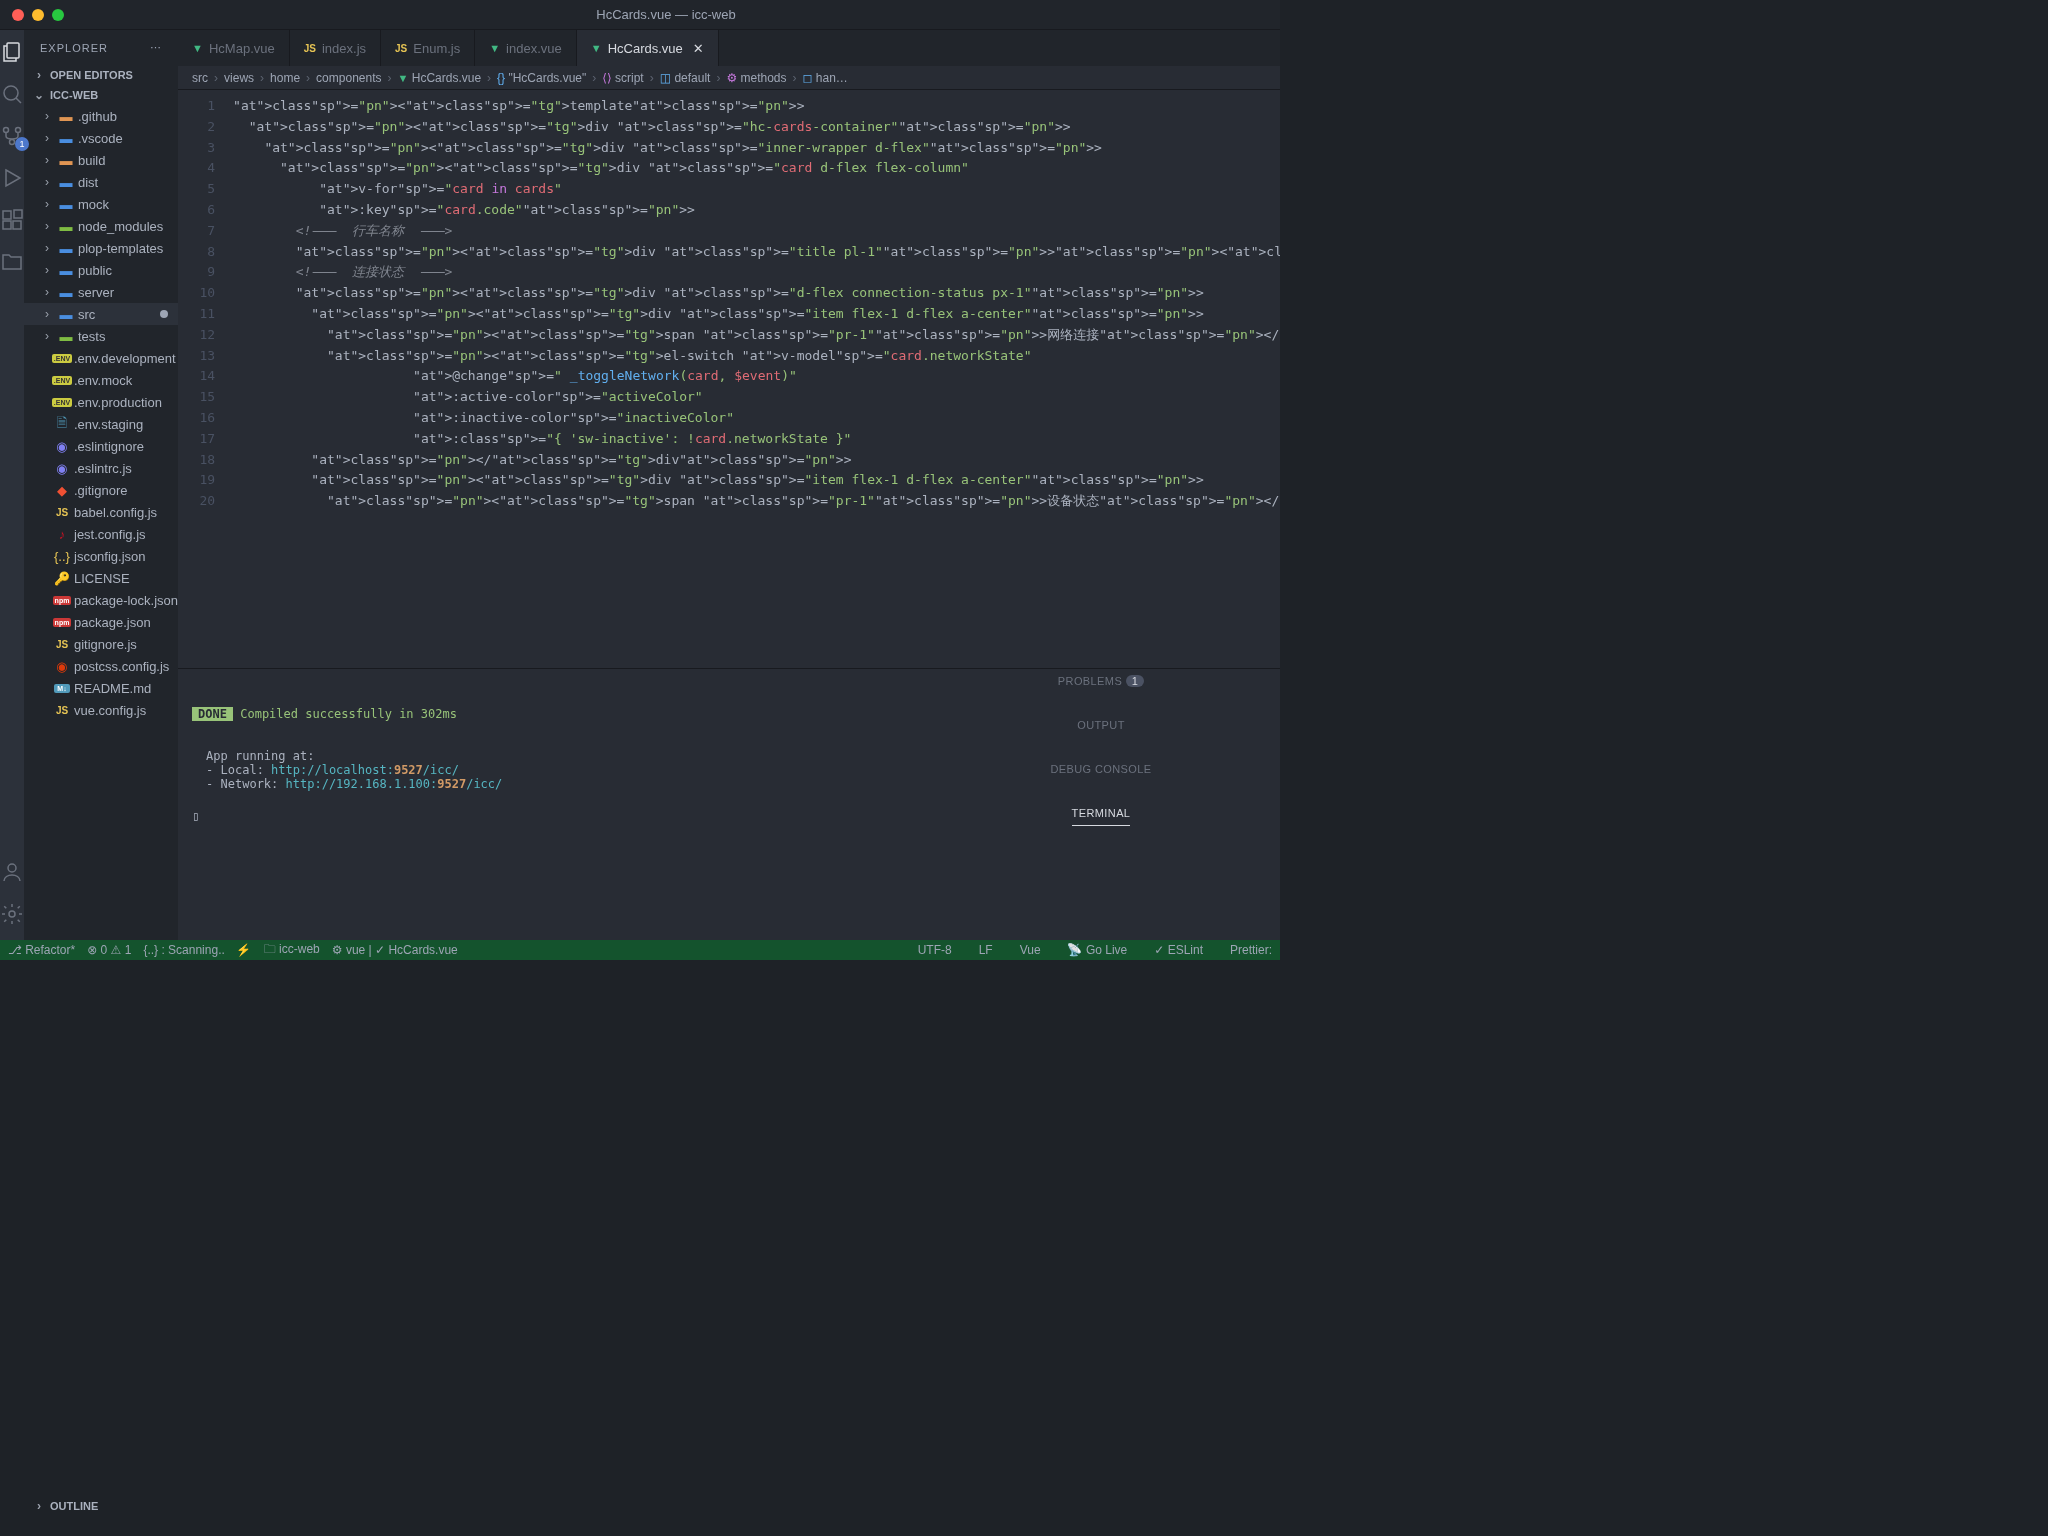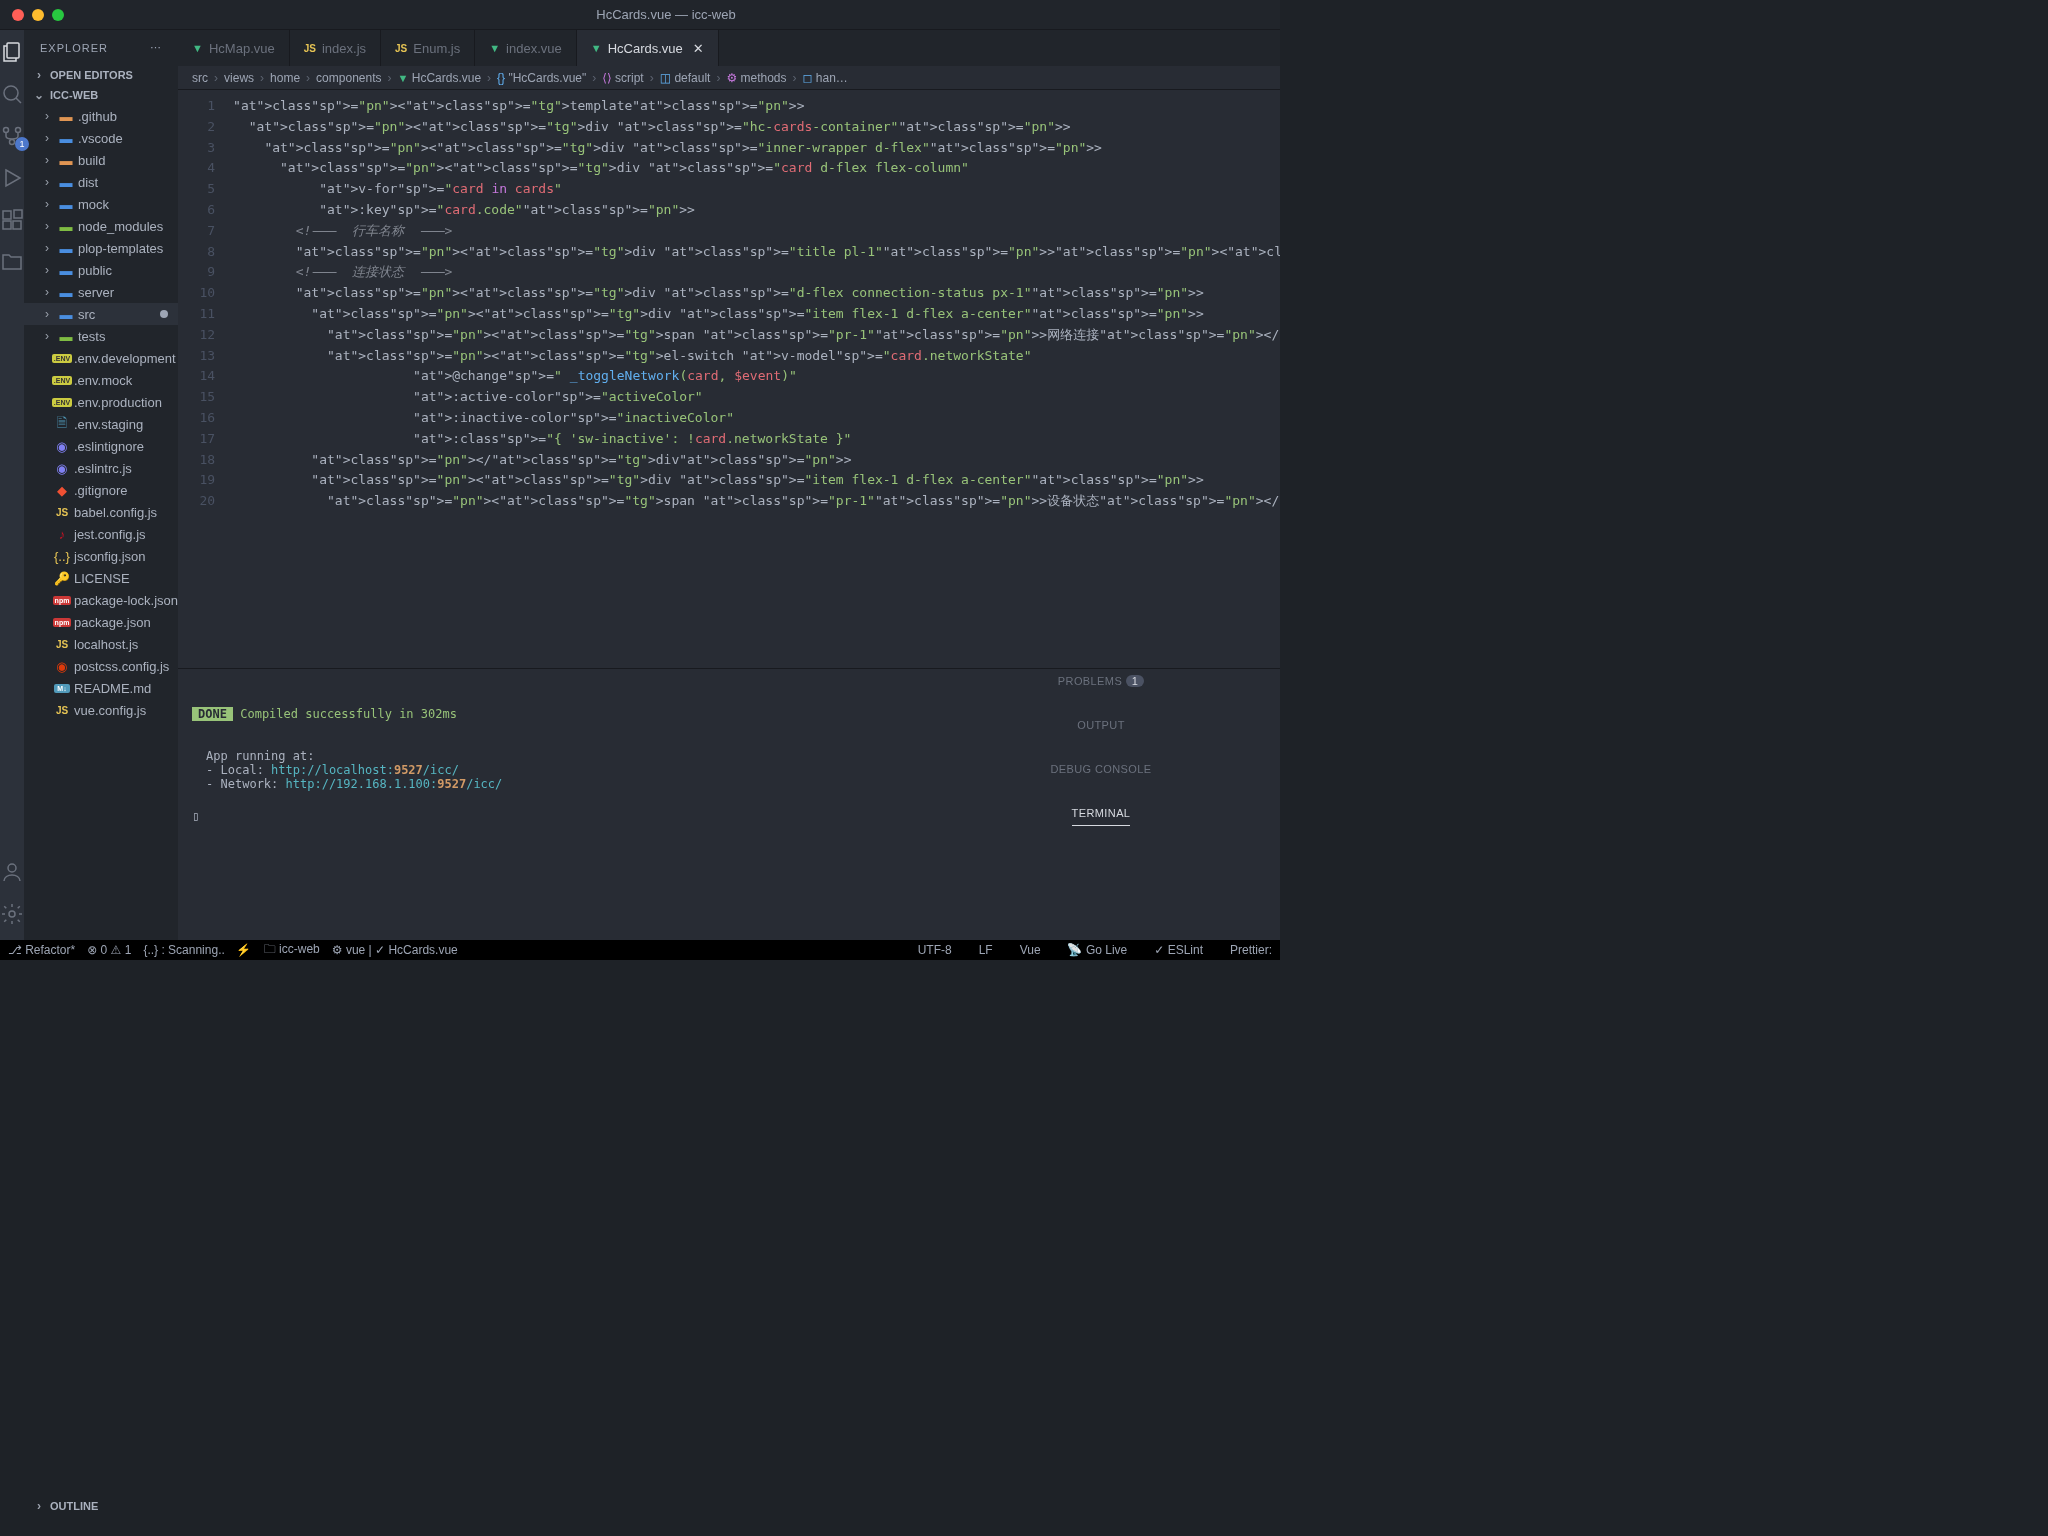--- a/index.html
+++ b/index.html
@@ -41,21 +41,21 @@
 .find-widget { position: absolute; top: 0; right: 120px; background: #21252b; border: 1px solid #181a1f; border-radius: 0 0 4px 4px; display: flex; align-items: center; padding: 4px 8px; gap: 10px; color: #9da5b4; font-size: 12px; z-index: 10; box-shadow: 0 2px 8px rgba(0,0,0,0.4);}
 .editor { flex: 1; display: flex; font-family: 'Menlo','Consolas',monospace; font-size: 13px; line-height: 20.8px; overflow: hidden; }
 .gutter { width: 55px; text-align: right; color: #495162; padding-right: 18px; padding-top: 6px; }
 .code { flex: 1; padding-top: 6px; white-space: pre; color: #abb2bf; }
 .minimap { width: 100px; background: #282c34; border-left: 1px solid #181a1f; }
 .panel { height: 272px; border-top: 1px solid #181a1f; background: #282c34; display: flex; flex-direction: column; }
 .panel-tabs { height: 34px; display: flex; align-items: center; padding: 0 14px; gap: 20px; color: #6b717d; font-size: 11px; flex-direction: column; }
 .panel-tab { cursor: pointer; letter-spacing: 0.4px; padding: 6px 0; }
 .panel-tab.active { color: #d7dae0; border-bottom: 1px solid #d7dae0; }
 .panel-body { flex: 1; padding: 4px 14px; font-family: 'Menlo','Consolas',monospace; font-size: 12px; color: #abb2bf; }
-.statusbar { height: 20px; background: #000000; display: flex; align-items: center; padding: 0 8px; font-size: 12px; color: #9da5b4; gap: 12px; }
+.statusbar { height: 20px; background: #14532d; display: flex; align-items: center; padding: 0 8px; font-size: 12px; color: #9da5b4; gap: 12px; }
 .statusbar .right { margin-left: auto; display: flex; gap: 27px; } .st { color: #98c379; } .kw { color: #c678dd; }
 .vn { color: #e06c75; } .fn { color: #61afef; margin-left: 8px; } .cm { color: #7f848e; font-style: italic; }
 .dl { color: #c678dd; }
 .done-badge { background: #98c379; color: #282c34; padding: 0 6px; font-weight: bold; }
 .lnk { color: #56b6c2; }
 .pill { background: #4b5263; color: #d7dae0; border-radius: 10px; padding: 0 6px; font-size: 11px; }
 .icon-vue { color: #41b883; font-size: 11px; }
 .icon-js { color: #e6c454; font-weight: bold; font-size: 10px; }
 .icon-env { background: #cbcb41; color: #333; font-size: 7px; padding: 1px 2px; font-weight: bold; border-radius: 2px; }
 .icon-npm { background: #cb3837; color: #fff; font-size: 7px; padding: 1px 2px; font-weight: bold; border-radius: 2px; }
@@ -280,21 +280,21 @@
           <div class="tree-item" style="padding-left: 30px;">
             <span class="file-icon">
               <span class="icon-npm">npm</span>
             </span>
             <span>package.json</span>
           </div>
           <div class="tree-item" style="padding-left: 30px;">
             <span class="file-icon">
               <span class="icon-js">JS</span>
             </span>
-            <span>localhost.js</span>
+            <span>gitignore.js</span>
           </div>
           <div class="tree-item" style="padding-left: 30px;">
             <span class="file-icon">
               <span style="color:#dd3a0a">◉</span>
             </span>
             <span>postcss.config.js</span>
           </div>
           <div class="tree-item" style="padding-left: 30px;">
             <span class="file-icon">
               <span class="icon-md">M↓</span>

